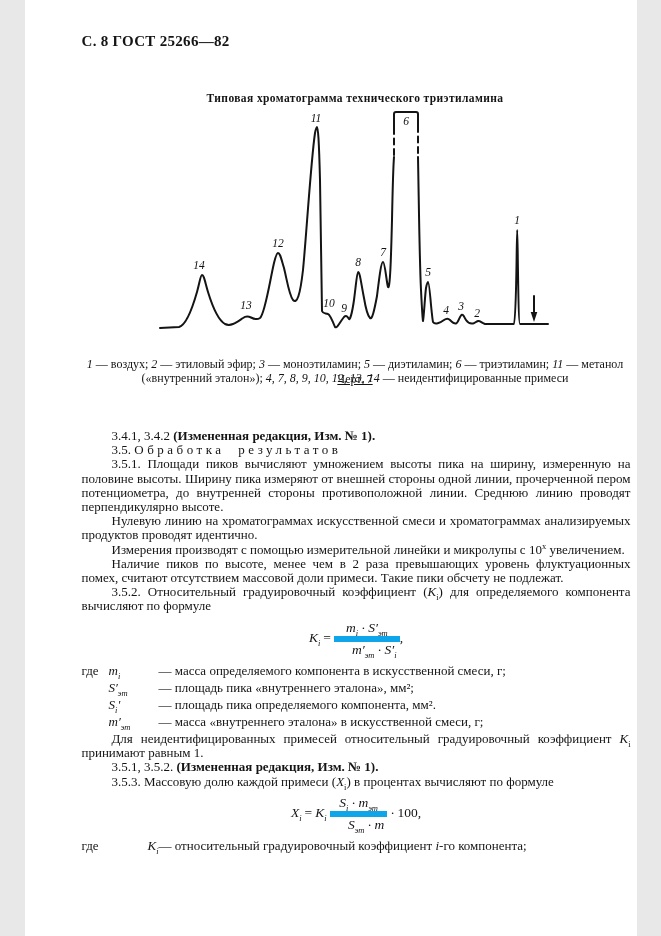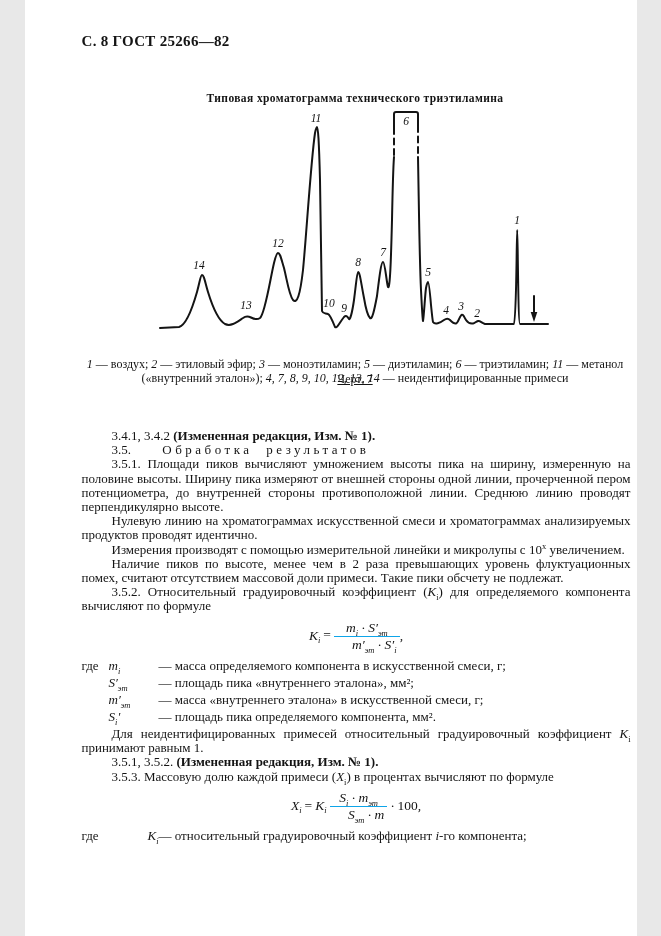--- a/index.html
+++ b/index.html
@@ -28,30 +28,30 @@
     position:absolute; left:0; top:372px; width:661px;
     text-align:center; font-size:12px;text-decoration:underline;
   }
   .body {
     position:absolute; left:57px; top:429px; width:549px;
     font-size:13px; line-height:14.2px; text-align:justify;
   }
   .body p { margin:0; text-indent:30px; }
   .body p.noind { text-indent:0; }
   b.chg { font-weight:bold;margin-top:21px; }
-  .spaced { letter-spacing:3.5px; word-spacing:7px;margin-left:28px; }
+  .spaced { letter-spacing:3.5px; word-spacing:7px; }
   .var { font-style:italic; }
   sub { font-size:8.5px; line-height:0; }
   sup { font-size:8.5px; line-height:0; }
   .formula {
     text-indent:0; text-align:center; font-style:italic; font-size:13.5px;
     margin:7px 0 5px 0;
   }
   .frac { display:inline-block; vertical-align:middle; text-align:center; line-height:1.05; }
-  .frac .top { display:block; border-bottom:1px solid #0ea5e9; padding:0 3px 1px 3px; }
+  .frac .top { display:block; border-bottom:6px solid #0ea5e9; padding:0 3px 1px 3px; }
   .frac .bot { display:block; padding:1px 3px 0 3px;margin-left:15px; }
   .eq { padding:0 3px; font-style:normal; }
   .defs { margin:3px 0 2px 0; }
   .def-row { display:flex; line-height:17px; text-align:left; }
   .def-where { width:27px; }
   .def-term { width:50px; font-style:italic; text-align:left; }
   .def-desc { flex:1; }
 </style>
 </head>
 <body>
@@ -144,27 +144,27 @@
         <span class="def-term"><span>m</span><sub>i</sub><span></span></span>
         <span class="def-desc">— масса определяемого компонента в искусственной смеси, г;</span>
       </div>
       <div class="def-row">
         <span class="def-where"></span>
         <span class="def-term"><span>S′</span><sub>эт</sub><span></span></span>
         <span class="def-desc">— площадь пика «внутреннего эталона», мм²;</span>
       </div>
       <div class="def-row">
         <span class="def-where"></span>
-        <span class="def-term"><span>m′</span><sub>эт</sub><span></span></span>
-        <span class="def-desc">— масса «внутреннего эталона» в искусственной смеси, г;</span>
+        <span class="def-term"><span>S</span><sub>i</sub><span>′</span></span>
+        <span class="def-desc">— площадь пика определяемого компонента, мм².</span>
       </div>
       <div class="def-row">
         <span class="def-where"></span>
-        <span class="def-term"><span>S</span><sub>i</sub><span>′</span></span>
-        <span class="def-desc">— площадь пика определяемого компонента, мм².</span>
+        <span class="def-term"><span>m′</span><sub>эт</sub><span></span></span>
+        <span class="def-desc">— масса «внутреннего эталона» в искусственной смеси, г;</span>
       </div>
     </div>
 
     <p><span>Для неидентифицированных примесей относительный градуировочный коэффициент </span><span class="var">K</span><sub>i</sub><span> принимают равным 1.</span></p>
 
     <p><span>3.5.1, 3.5.2. </span><b class="chg">(Измененная редакция, Изм. № 1).</b></p>
 
     <p><span>3.5.3. Массовую долю каждой примеси (</span><span class="var">X</span><sub>i</sub><span>) в процентах вычисляют по формуле</span></p>
 
     <div class="formula">

